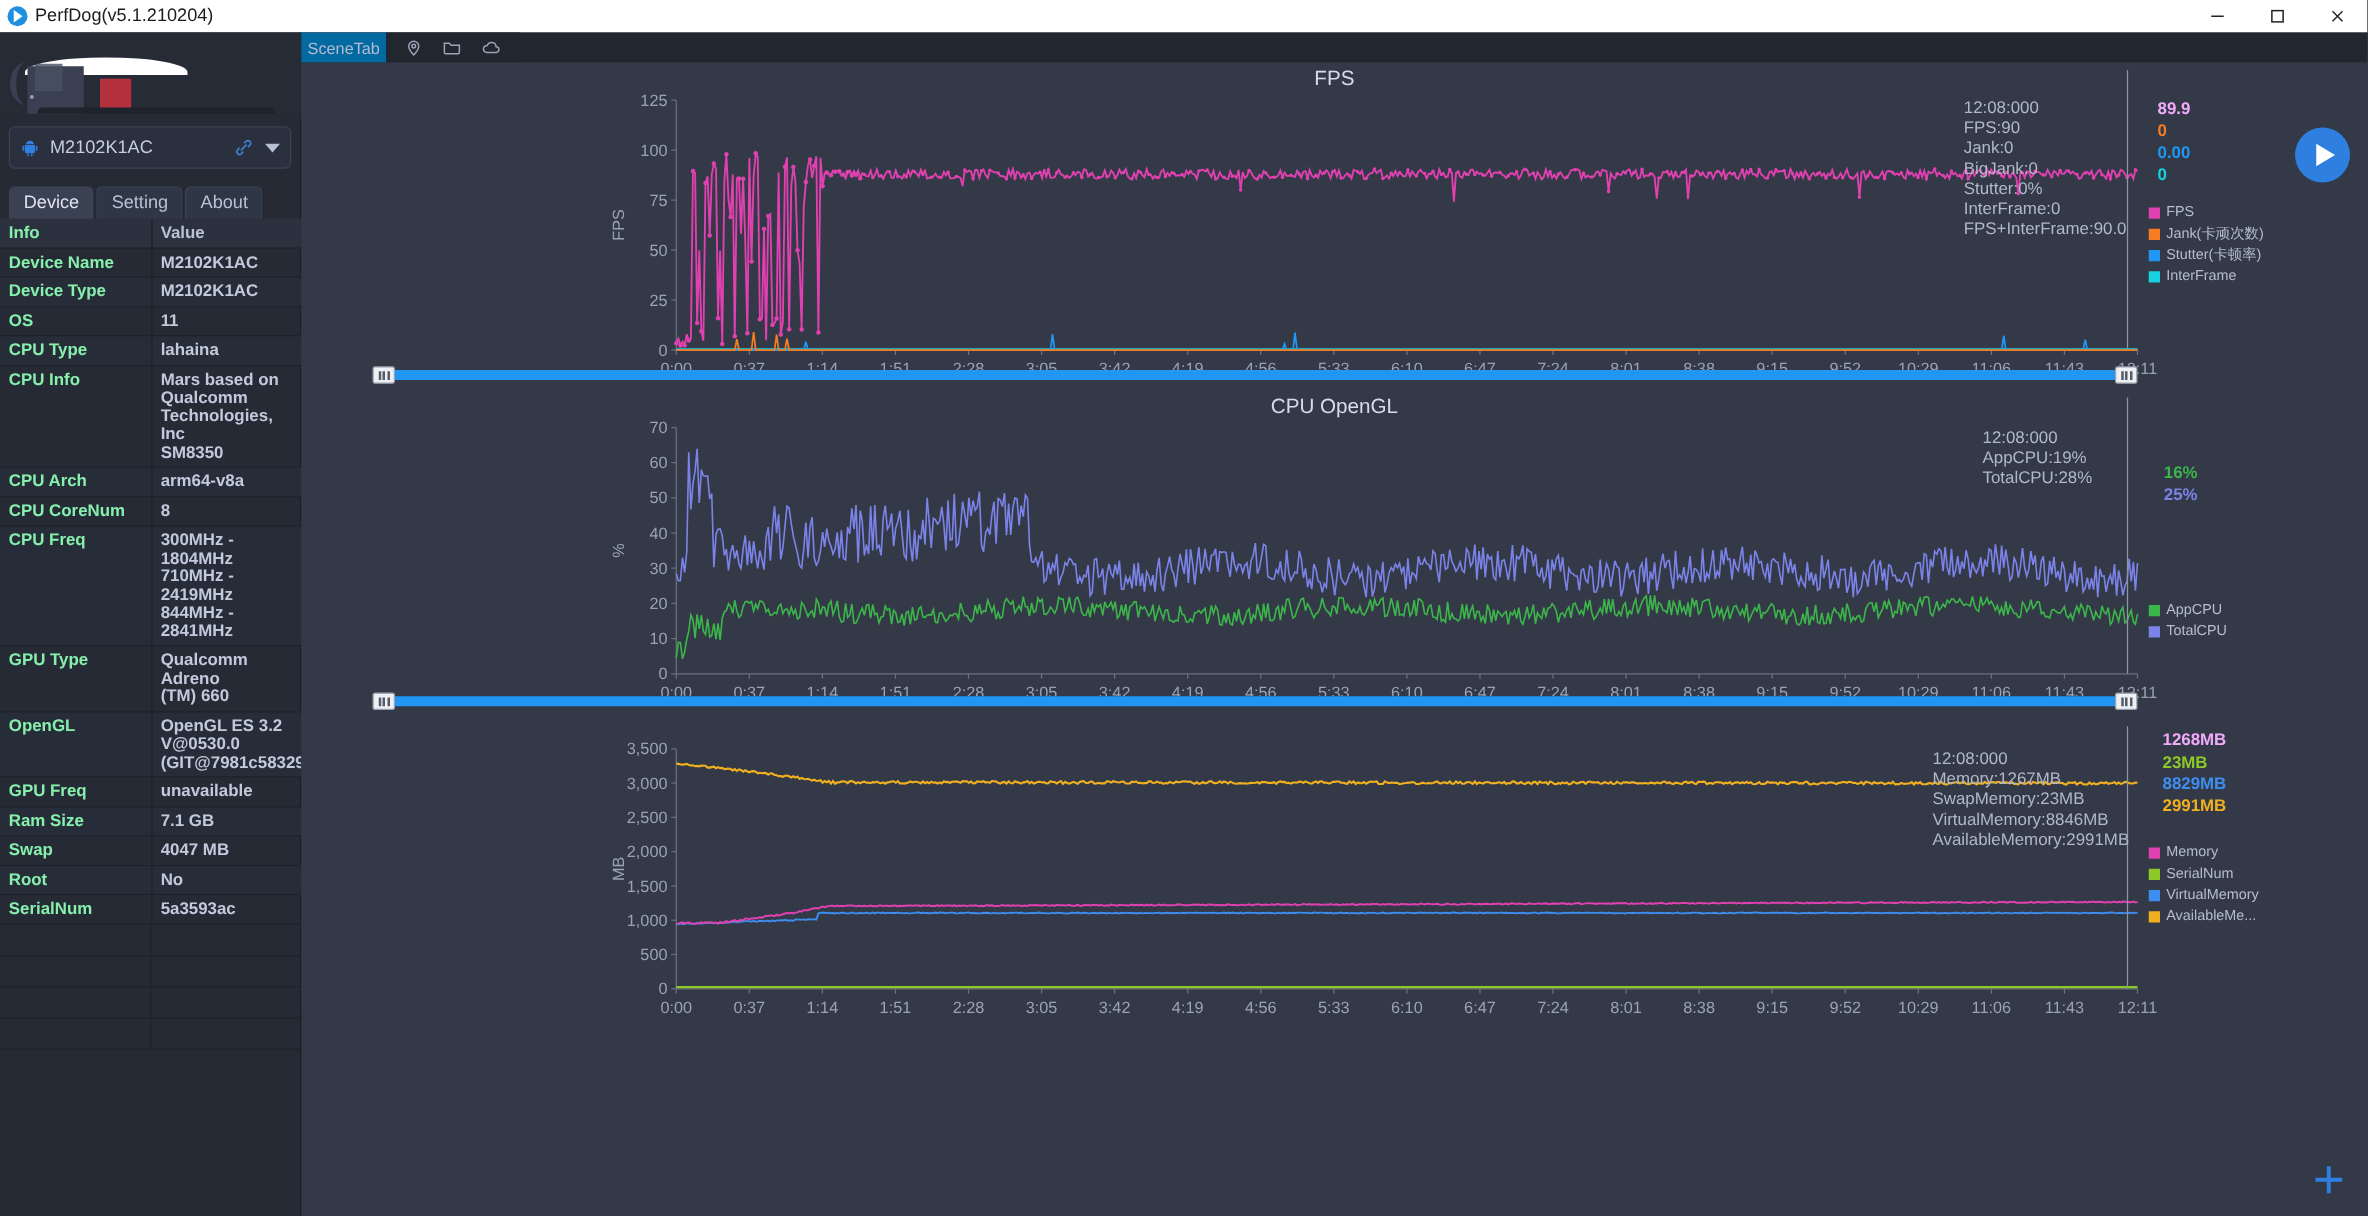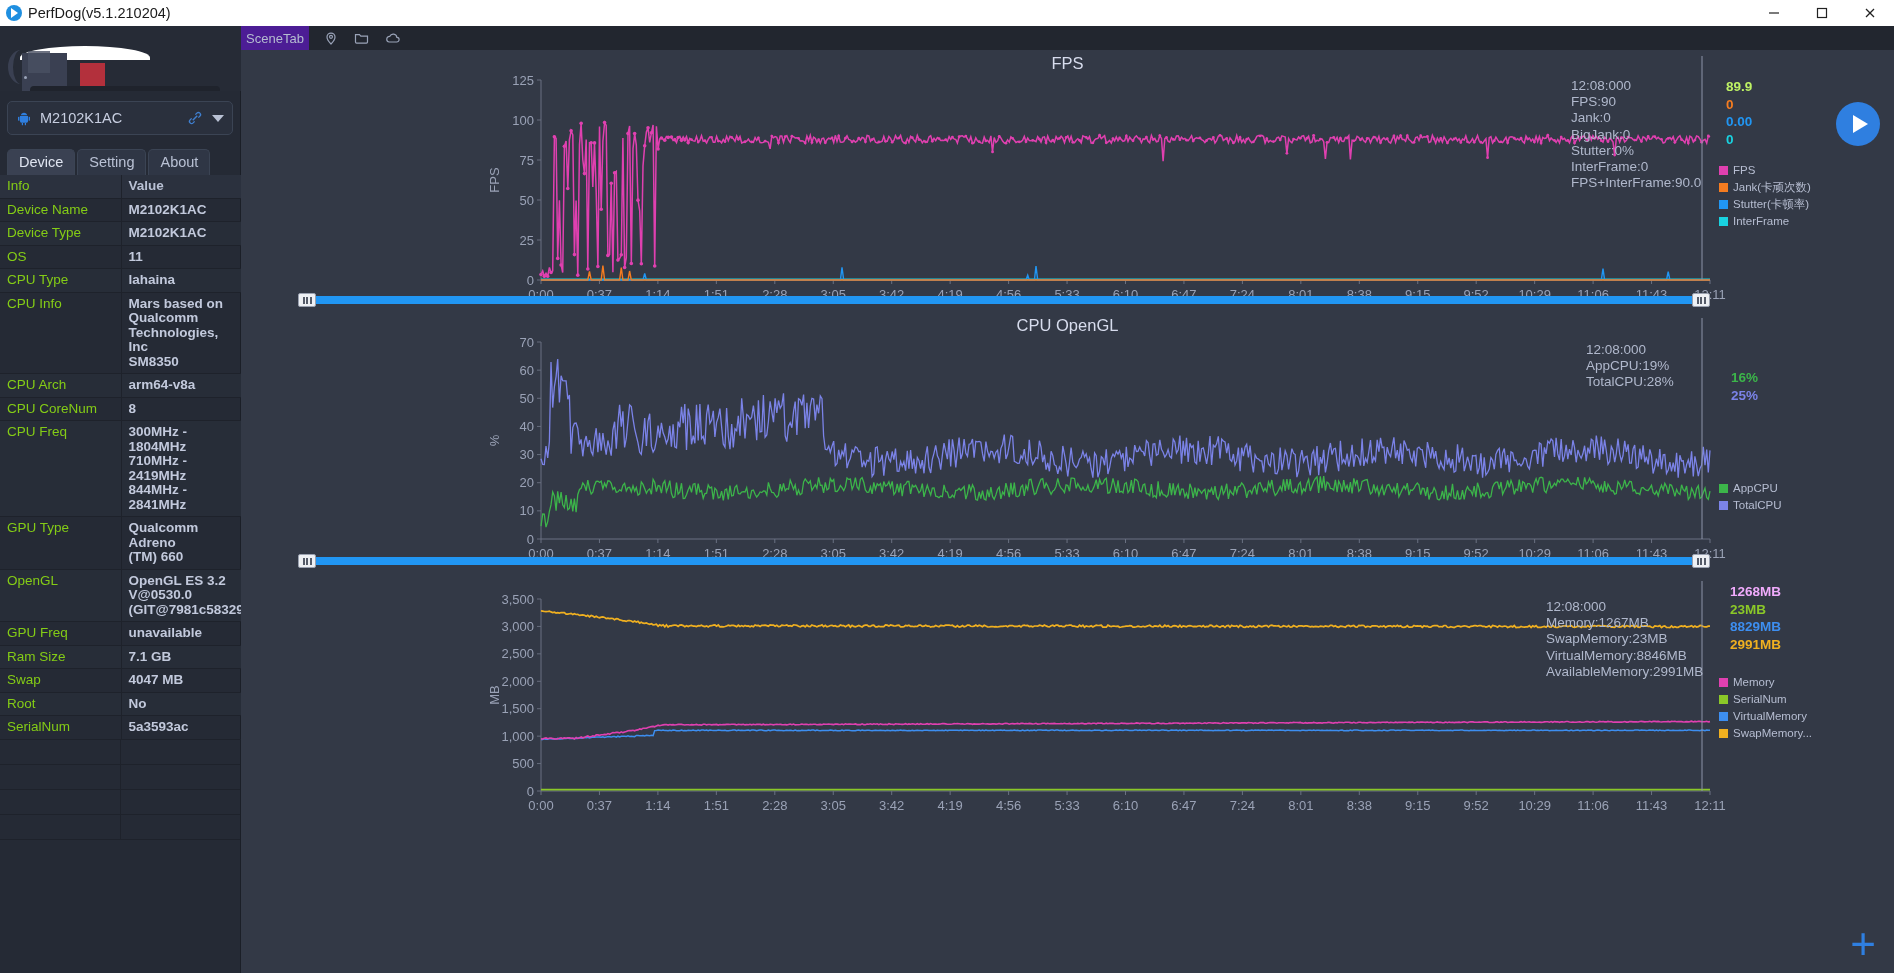--- a/index.html
+++ b/index.html
@@ -83,35 +83,35 @@
 
   .info-table { width: 241px; border-collapse: collapse; table-layout: fixed; }
   .info-table th, .info-table td {
     font-size: 13.5px; text-align: left; padding: 4px 6px 4px 7px;
     color: #aeb6cb; border-bottom: 1px solid #1e222b;
     vertical-align: top; line-height: 14.5px;
     overflow: hidden; white-space: pre-line;
   }
   .info-table th { color: #b9c1d4; font-weight: bold; background: #2b313e;}
   .info-table tr td:first-child, .info-table tr th:first-child {
-    width: 121px; border-right: 1px solid #1e222b; font-weight: normal; color: #84cc16;
+    width: 121px; border-right: 1px solid #1e222b; font-weight: bold; color: #86efac;
   }
   .info-table td:last-child { color: #c2c9dc; font-weight: bold; }
   .info-table tr.alt { background: #272d38; }
   .sb-filler { height: 120px; }
   .sb-filler-row { height: 25px; border-bottom: 1px solid #1e222b; display:flex;}
   .sb-filler-row .c1 { width:121px; border-right:1px solid #1e222b;}
 
   
   .scenebar {
     position: absolute; left: 241px; top: 26px; width: 1653px; height: 24px;
     background: #22262f; display: flex; align-items: stretch;
   }
   .scene-tab {
-    width: 68px; background: #4c1d95; color: #b4bcd0; font-size: 13px;
+    width: 68px; background: #0369a1; color: #b4bcd0; font-size: 13px;
     display: flex; align-items: center; justify-content: center;
   }
   .label-tab {
     flex: 1; background: #ae5462; color: #f2e8ea; font-size: 13.5px;
     display: flex; align-items: center; justify-content: center;
   }
   .scene-icons { display: flex; align-items: center; gap: 14px; padding: 0 14px; background:#22262f;}
   .scene-icons svg { display:block; }
 
   
@@ -595,21 +595,21 @@
         </svg>
 
       <div class="readout" id="ro-fps" style="left:1330px; top:28px;">12:08:000
 FPS:90
 Jank:0
 BigJank:0
 Stutter:0%
 InterFrame:0
 FPS+InterFrame:90.0</div>
       <div class="cur-vals" id="cv-fps" style="left:1485px; top:28px;">
-          <div style="color: #bef264;">89.9</div>
+          <div style="color: #f0abfc;">89.9</div>
           <div style="color: rgb(245, 124, 32);">0</div>
           <div style="color: rgb(33, 150, 243);">0.00</div>
           <div style="color: rgb(25, 210, 224);">0</div>
         </div>
       <div class="legend" id="lg-fps" style="left:1478px; top:112px;">
           <div class="legend-row">
             <span class="legend-sw" style="background: rgb(224, 64, 176);"></span>
             <span class="legend-tx">FPS</span>
           </div>
           <div class="legend-row">
@@ -836,21 +836,21 @@
           <div class="legend-row">
             <span class="legend-sw" style="background: rgb(139, 200, 40);"></span>
             <span class="legend-tx">SerialNum</span>
           </div>
           <div class="legend-row">
             <span class="legend-sw" style="background: rgb(61, 142, 240);"></span>
             <span class="legend-tx">VirtualMemory</span>
           </div>
           <div class="legend-row">
             <span class="legend-sw" style="background: rgb(240, 176, 32);"></span>
-            <span class="legend-tx">SwapMemory...</span>
+            <span class="legend-tx">AvailableMe...</span>
           </div>
         </div>
 
       <div class="plus-btn">+</div>
     </div>
   </div>
 
 </div>
 
 </body></html>

